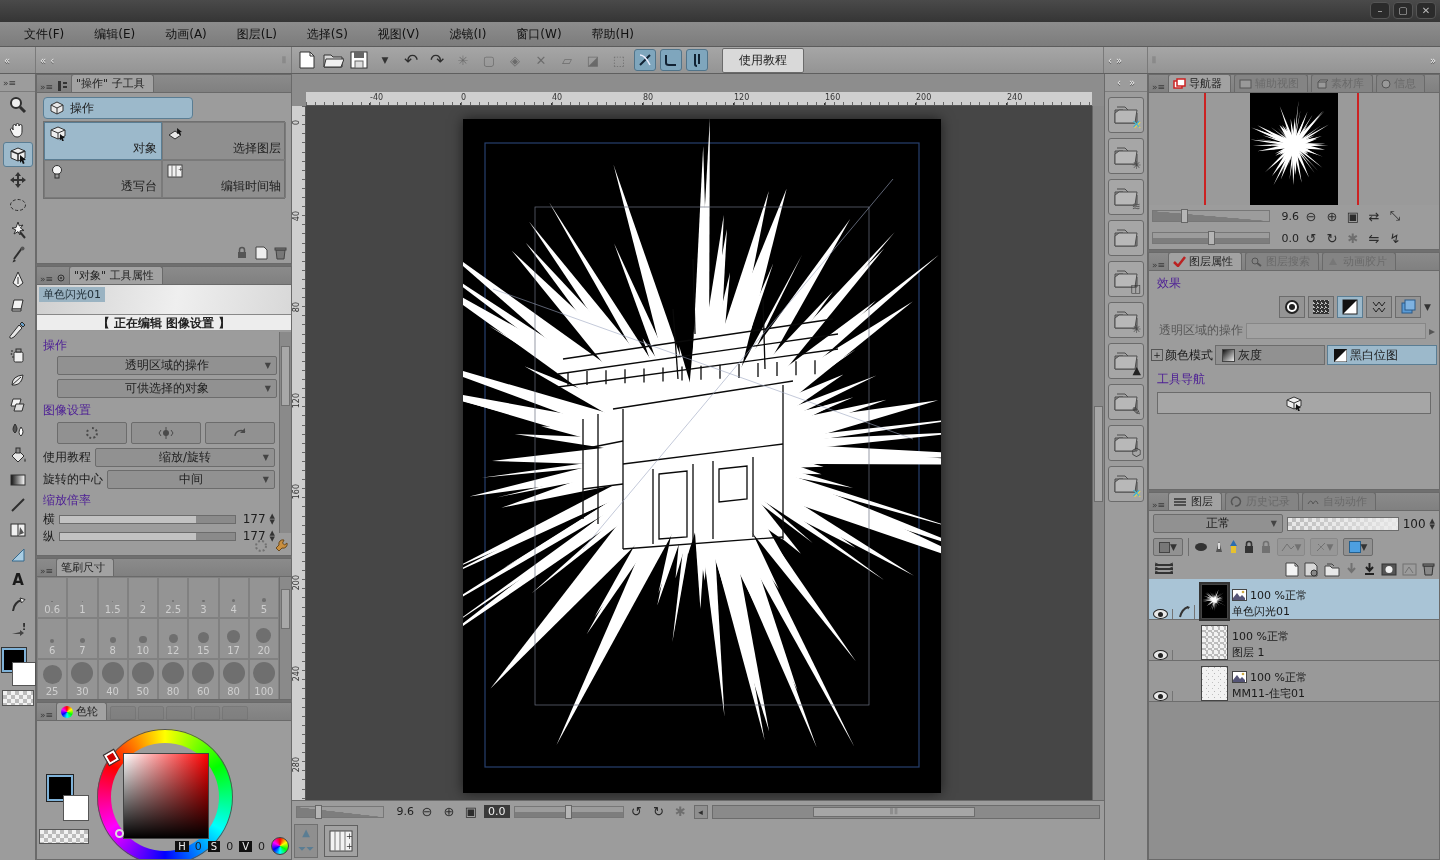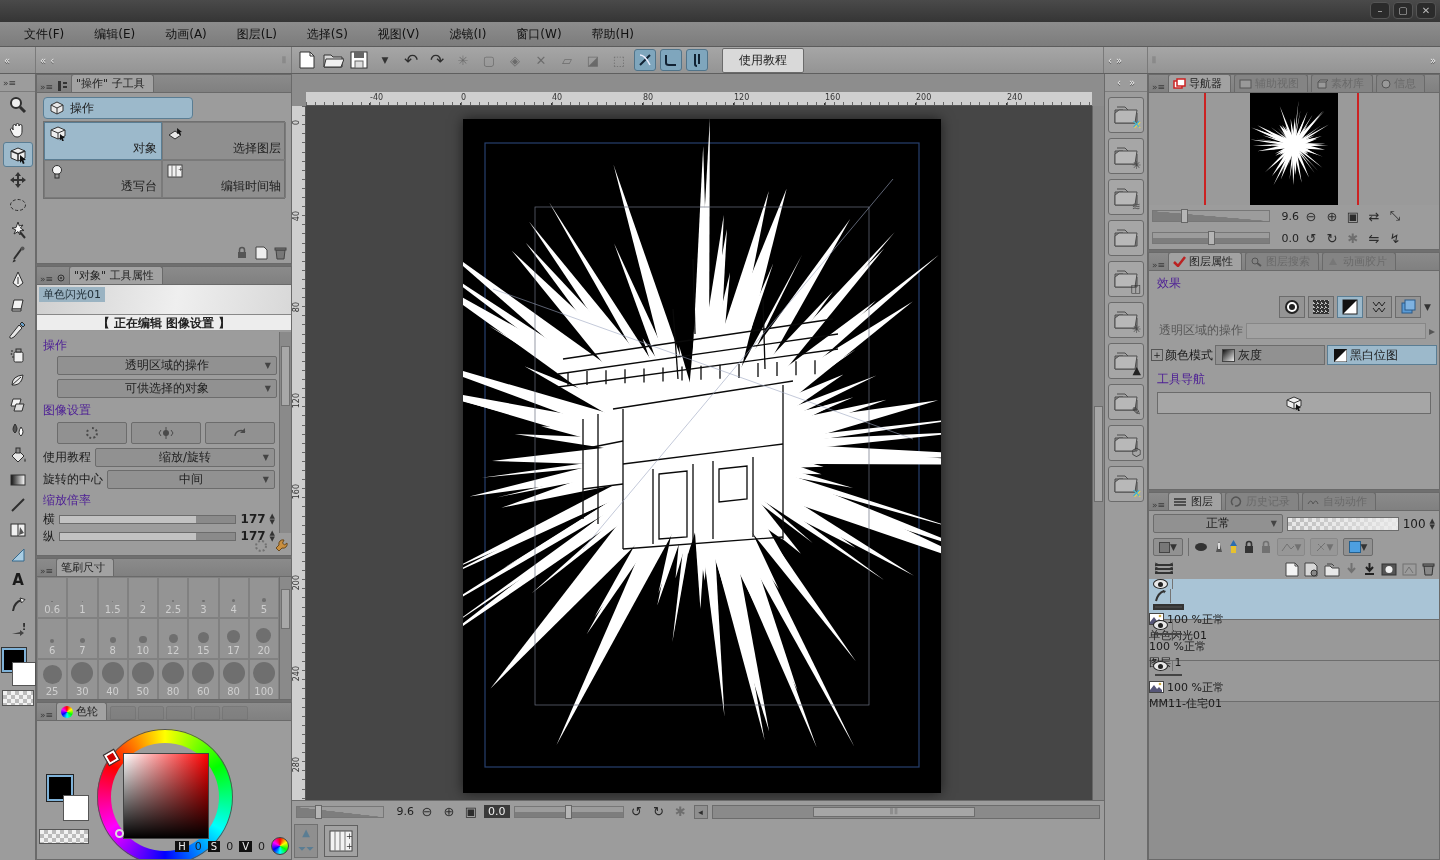--- a/index.html
+++ b/index.html
@@ -83,21 +83,21 @@
     color:#222; border-bottom:1px solid #9a9a9a; }
   .tp-body { position:absolute; left:0; top:65px; right:12px; bottom:22px; padding:3px 4px 0 6px; }
   .tp-label { margin:2px 0 2px 0; color:#4c1d95; }
   .tp-dd { width:220px; margin:2px 0 4px 14px; }
   .tp-btnrow { display:flex; gap:4px; margin:3px 0 4px 14px; }
   .tp-btnrow .flatbtn { width:70px; height:22px; }
   .tp-row { display:flex; align-items:center; gap:4px; margin:3px 0; }
   .slider-row { display:flex; align-items:center; gap:4px; height:16px; margin:1px 0; }
   .sl-track { flex:1; height:9px; background:#8a8a8a; border:1px solid #6c6c6c; position:relative; }
   .sl-fill { position:absolute; left:0; top:0; bottom:0; background:#c2c2c2; }
-  .sl-val { width:26px; text-align:right; color:#1e1e1e;font-weight:bold; }
+  .sl-val { width:26px; text-align:right; color:#1e1e1e; }
   .stepper { display:flex; flex-direction:column; font-size:7px; line-height:6px; color:#333; }
   .mini-scroll { position:absolute; right:0; top:65px; bottom:22px; width:12px; background:#8a8a8a; border-left:1px solid #6f6f6f; }
   .mini-scroll .thumb { position:absolute; left:1px; right:1px; top:14px; height:60px; background:#a8a8a8; border:1px solid #707070; }
   .tp-foot { position:absolute; right:2px; bottom:2px; display:flex; gap:6px; }
 
   .brushp { left:0; top:484px; width:256px; height:142px; }
   .brush-grid { position:absolute; left:0; top:18px; right:12px; bottom:0;
     display:grid; grid-template-columns:repeat(8,1fr); grid-auto-rows:41px; background:#949494; }
   .bcell { border:1px solid #818181; display:flex; flex-direction:column; align-items:center; justify-content:flex-end;
     padding-bottom:2px; color:#cfcfcf; font-size:10px; gap:2px; }
@@ -176,21 +176,21 @@
   .mode-row { display:flex; align-items:center; gap:2px; margin:6px 2px; }
   .mode-btn { height:20px; display:flex; align-items:center; gap:3px; padding:0 6px; background:#919191; border:1px solid #6c6c6c; flex:1; }
   .toolnav-btn { margin:4px 8px; height:22px; background:#a6a6a6; border:1px solid #6b6b6b; display:flex; align-items:center; justify-content:center; }
 
   .layersp { left:0; top:418px; width:292px; height:368px; }
   .blend-row { display:flex; align-items:center; gap:4px; padding:3px 4px; }
   .op-slider { flex:1; height:14px; border:1px solid #6c6c6c; position:relative; }
   .op-fill { position:absolute; inset:0; background:linear-gradient(to right,rgba(190,190,190,.2),rgba(235,235,235,.9)); }
   .lyr-icons { display:flex; align-items:center; gap:5px; padding:2px 4px; height:22px; }
   .layer-list { position:absolute; left:0; top:86px; width:290px; bottom:0; background:#8f8f8f; }
-  .lrow { height:41px; border-bottom:1px solid #6d6d6d; display:flex; align-items:flex-start; background:#999;flex-direction:column; }
+  .lrow { height:41px; border-bottom:1px solid #6d6d6d; display:flex; align-items:flex-end; background:#999; }
   .lrow.sel { background:#a9c4d6; }
   .lcell-eye { width:24px; display:flex; align-items:center; justify-content:center; border-right:1px solid #747474; }
   .lcell-edit { width:22px; display:flex; align-items:center; justify-content:center; border-right:1px solid #747474; }
   .lthumb { width:27px; height:35px; margin:3px 4px 0 6px; border:1px solid #444; background:#fff; position:relative; overflow:hidden; }
   .lrow.sel .lthumb { outline:2px solid #333; }
   .linfo { flex:1; padding-top:2px; font-size:11px; color:#1a1a1a; }
   .linfo .l1 { display:flex; align-items:center; gap:3px; height:18px; }
   .eye { width:15px; height:10px; border:1px solid #222; border-radius:50%; background:#e8e8e8; position:relative; }
   .eye:after { content:""; position:absolute; left:4px; top:1.5px; width:5px; height:5px; border-radius:50%; background:#222; }
 

